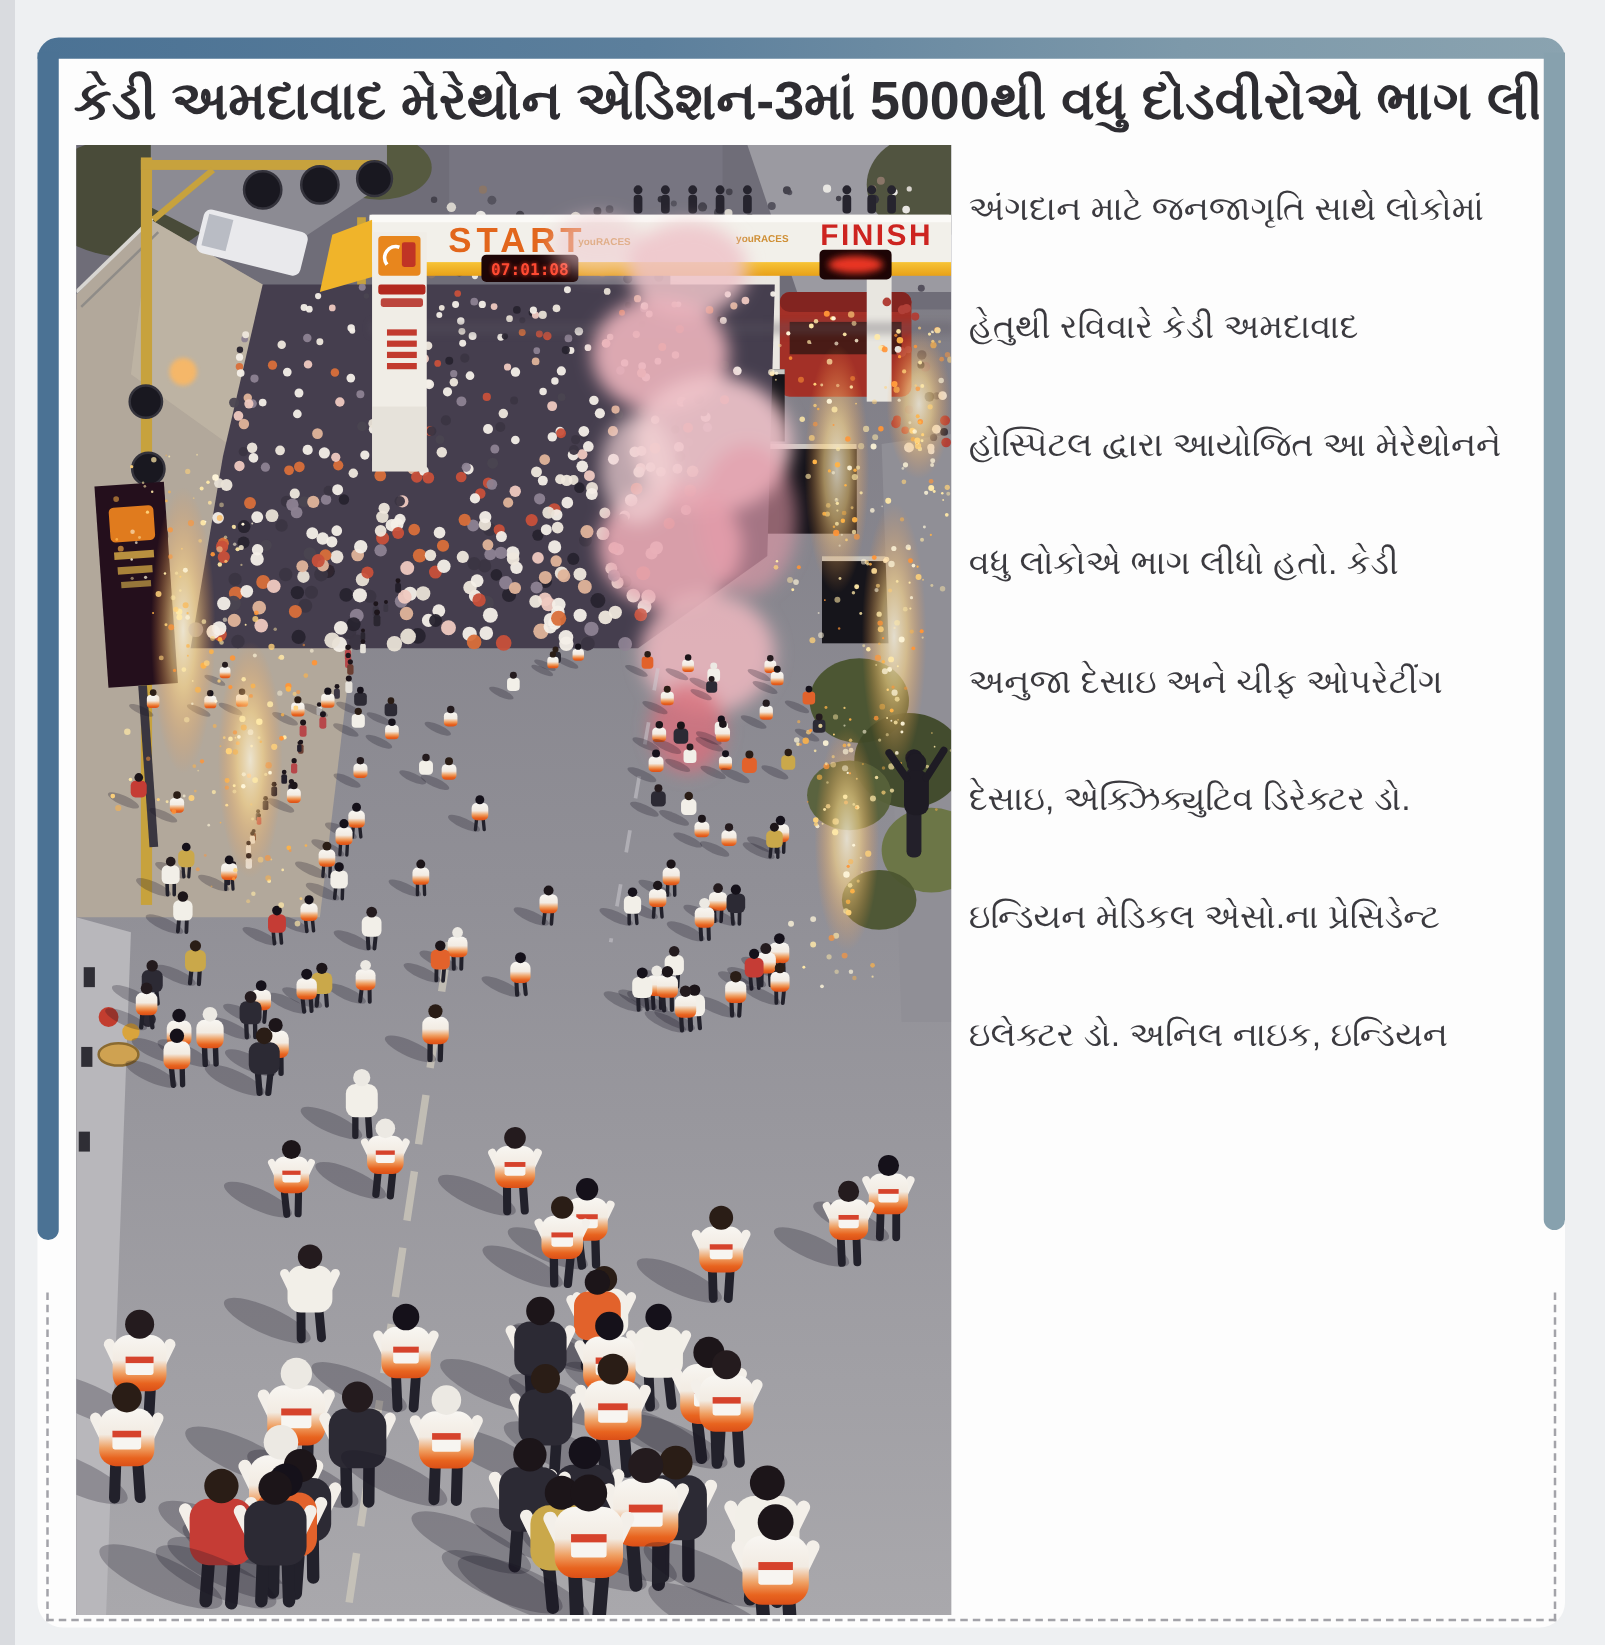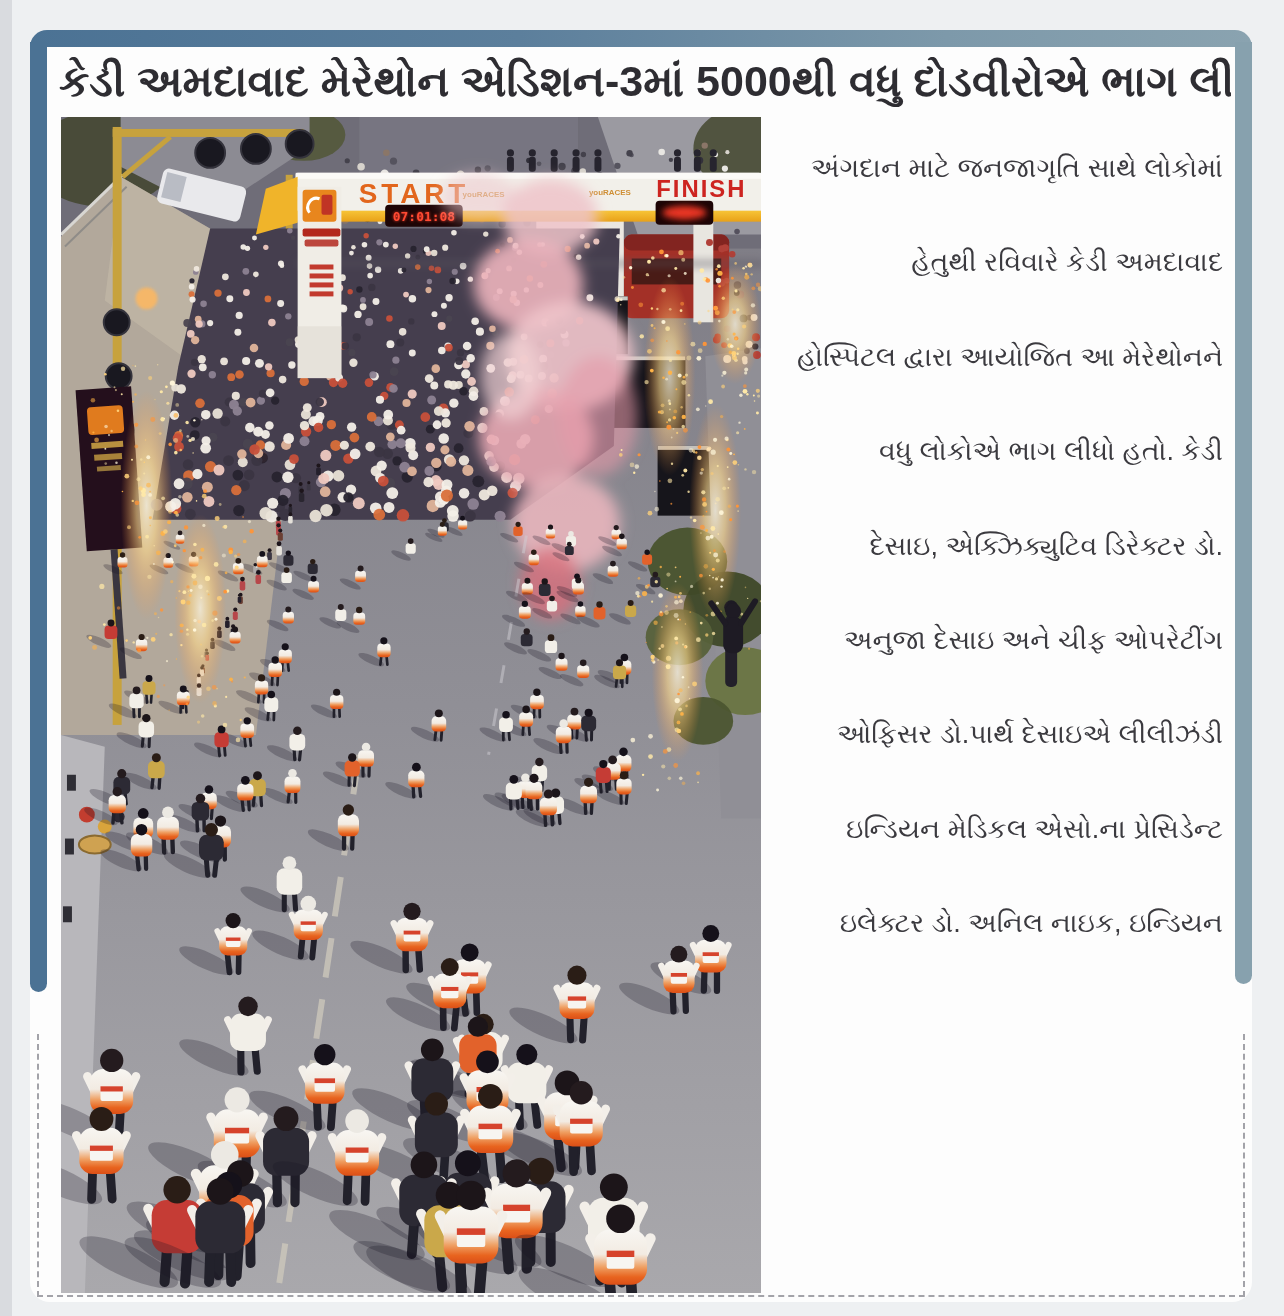--- a/index.html
+++ b/index.html
@@ -20,21 +20,21 @@
   .dashed-frame{position:absolute;left:7px;right:7px;top:1004px;bottom:5px;
     border:2px dashed #a3a3a9;border-top:none;pointer-events:none;}
   .card-inner{position:absolute;left:17px;right:17px;top:17px;bottom:8px;display:flex;flex-direction:column;}
   .headline{
     font-size:43px;font-weight:800;color:#2e2d32;letter-spacing:0;
     margin:10px 4px 10px 12px;white-space:nowrap;overflow:hidden;
   }
   .content-row{display:flex;gap:14px;padding:0 12px 0 14px;flex:1;}
   .photo-wrap{width:700px;height:1176px;flex:0 0 auto;overflow:hidden;background:#8b8a92;}
   #photo-svg{display:block;width:700px;height:1176px;}
-  .article-col{flex:1;display:flex;flex-direction:column;padding-top:4px;min-width:0;text-align:right;}
+  .article-col{flex:1;display:flex;flex-direction:column;padding-top:4px;min-width:0;}
   .art-line{font-size:27px;line-height:40.4px;color:#3b3a3f;white-space:nowrap;overflow:visible;}
 </style>
 </head>
 <body>
 
 <div class="left-strip"></div>
 
 <div class="card">
   <div class="frame-top"></div>
   <div class="frame-left"></div>
@@ -2061,22 +2061,21 @@
             <line x1="684" y1="508" x2="698" y2="486" stroke="#1e1b24" stroke-width="6" stroke-linecap="round"></line>
           </g>
         </svg>
       </div>
 
       <div class="article-col">
         <p class="art-line">અંગદાન માટે જનજાગૃતિ સાથે લોકોમાં</p>
         <p class="art-line">હેતુથી રવિવારે કેડી અમદાવાદ</p>
         <p class="art-line">હોસ્પિટલ દ્વારા આયોજિત આ મેરેથોનને</p>
         <p class="art-line">વધુ લોકોએ ભાગ લીધો હતો. કેડી</p>
+        <p class="art-line">અનુજા દેસાઇ અને ચીફ ઓપરેટીંગ</p>
         <p class="art-line">દેસાઇ, એક્ઝિક્યુટિવ ડિરેક્ટર ડો.</p>
-        <p class="art-line">અનુજા દેસાઇ અને ચીફ ઓપરેટીંગ</p>
-        <p class="art-line">ઓફિસર ડો.પાર્થ દેસાઇએ લીલીઝંડી</p>
         <p class="art-line">ઇન્ડિયન મેડિકલ એસો.ના પ્રેસિડેન્ટ</p>
         <p class="art-line">ઇલેક્ટર ડો. અનિલ નાઇક, ઇન્ડિયન</p>
 
       </div>
     </div>
   </div>
 </div>
 
 </body></html>

